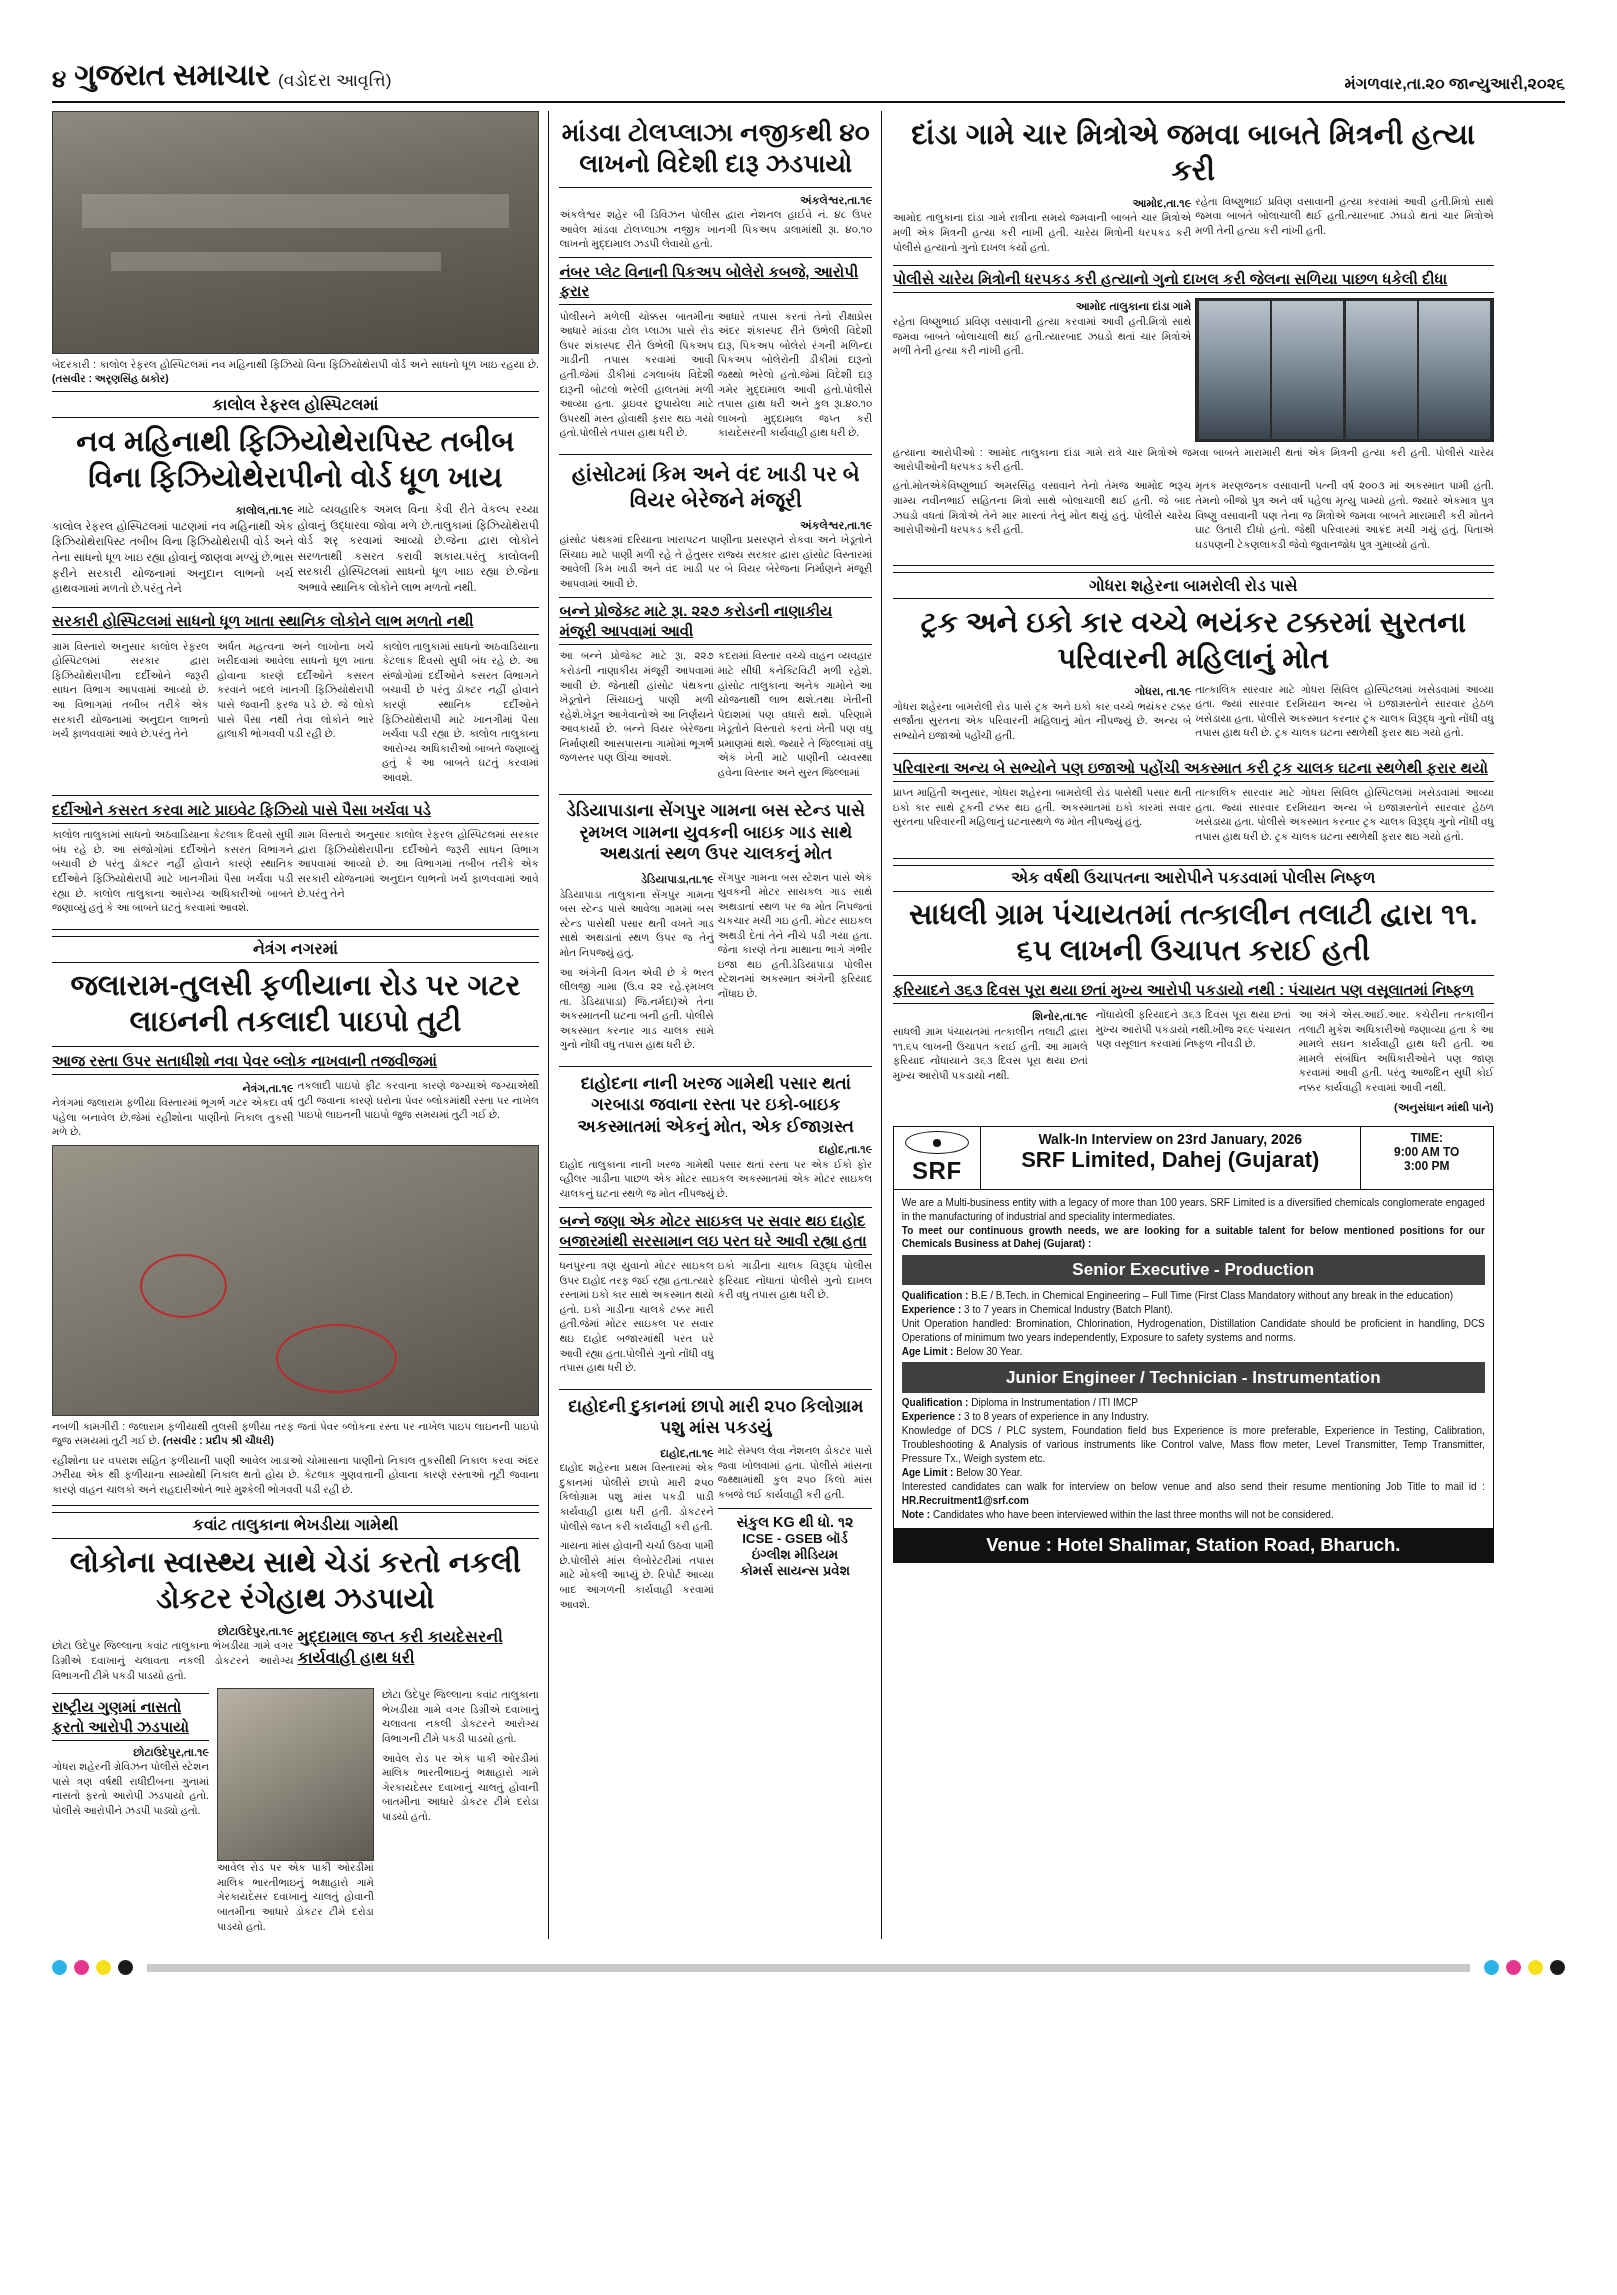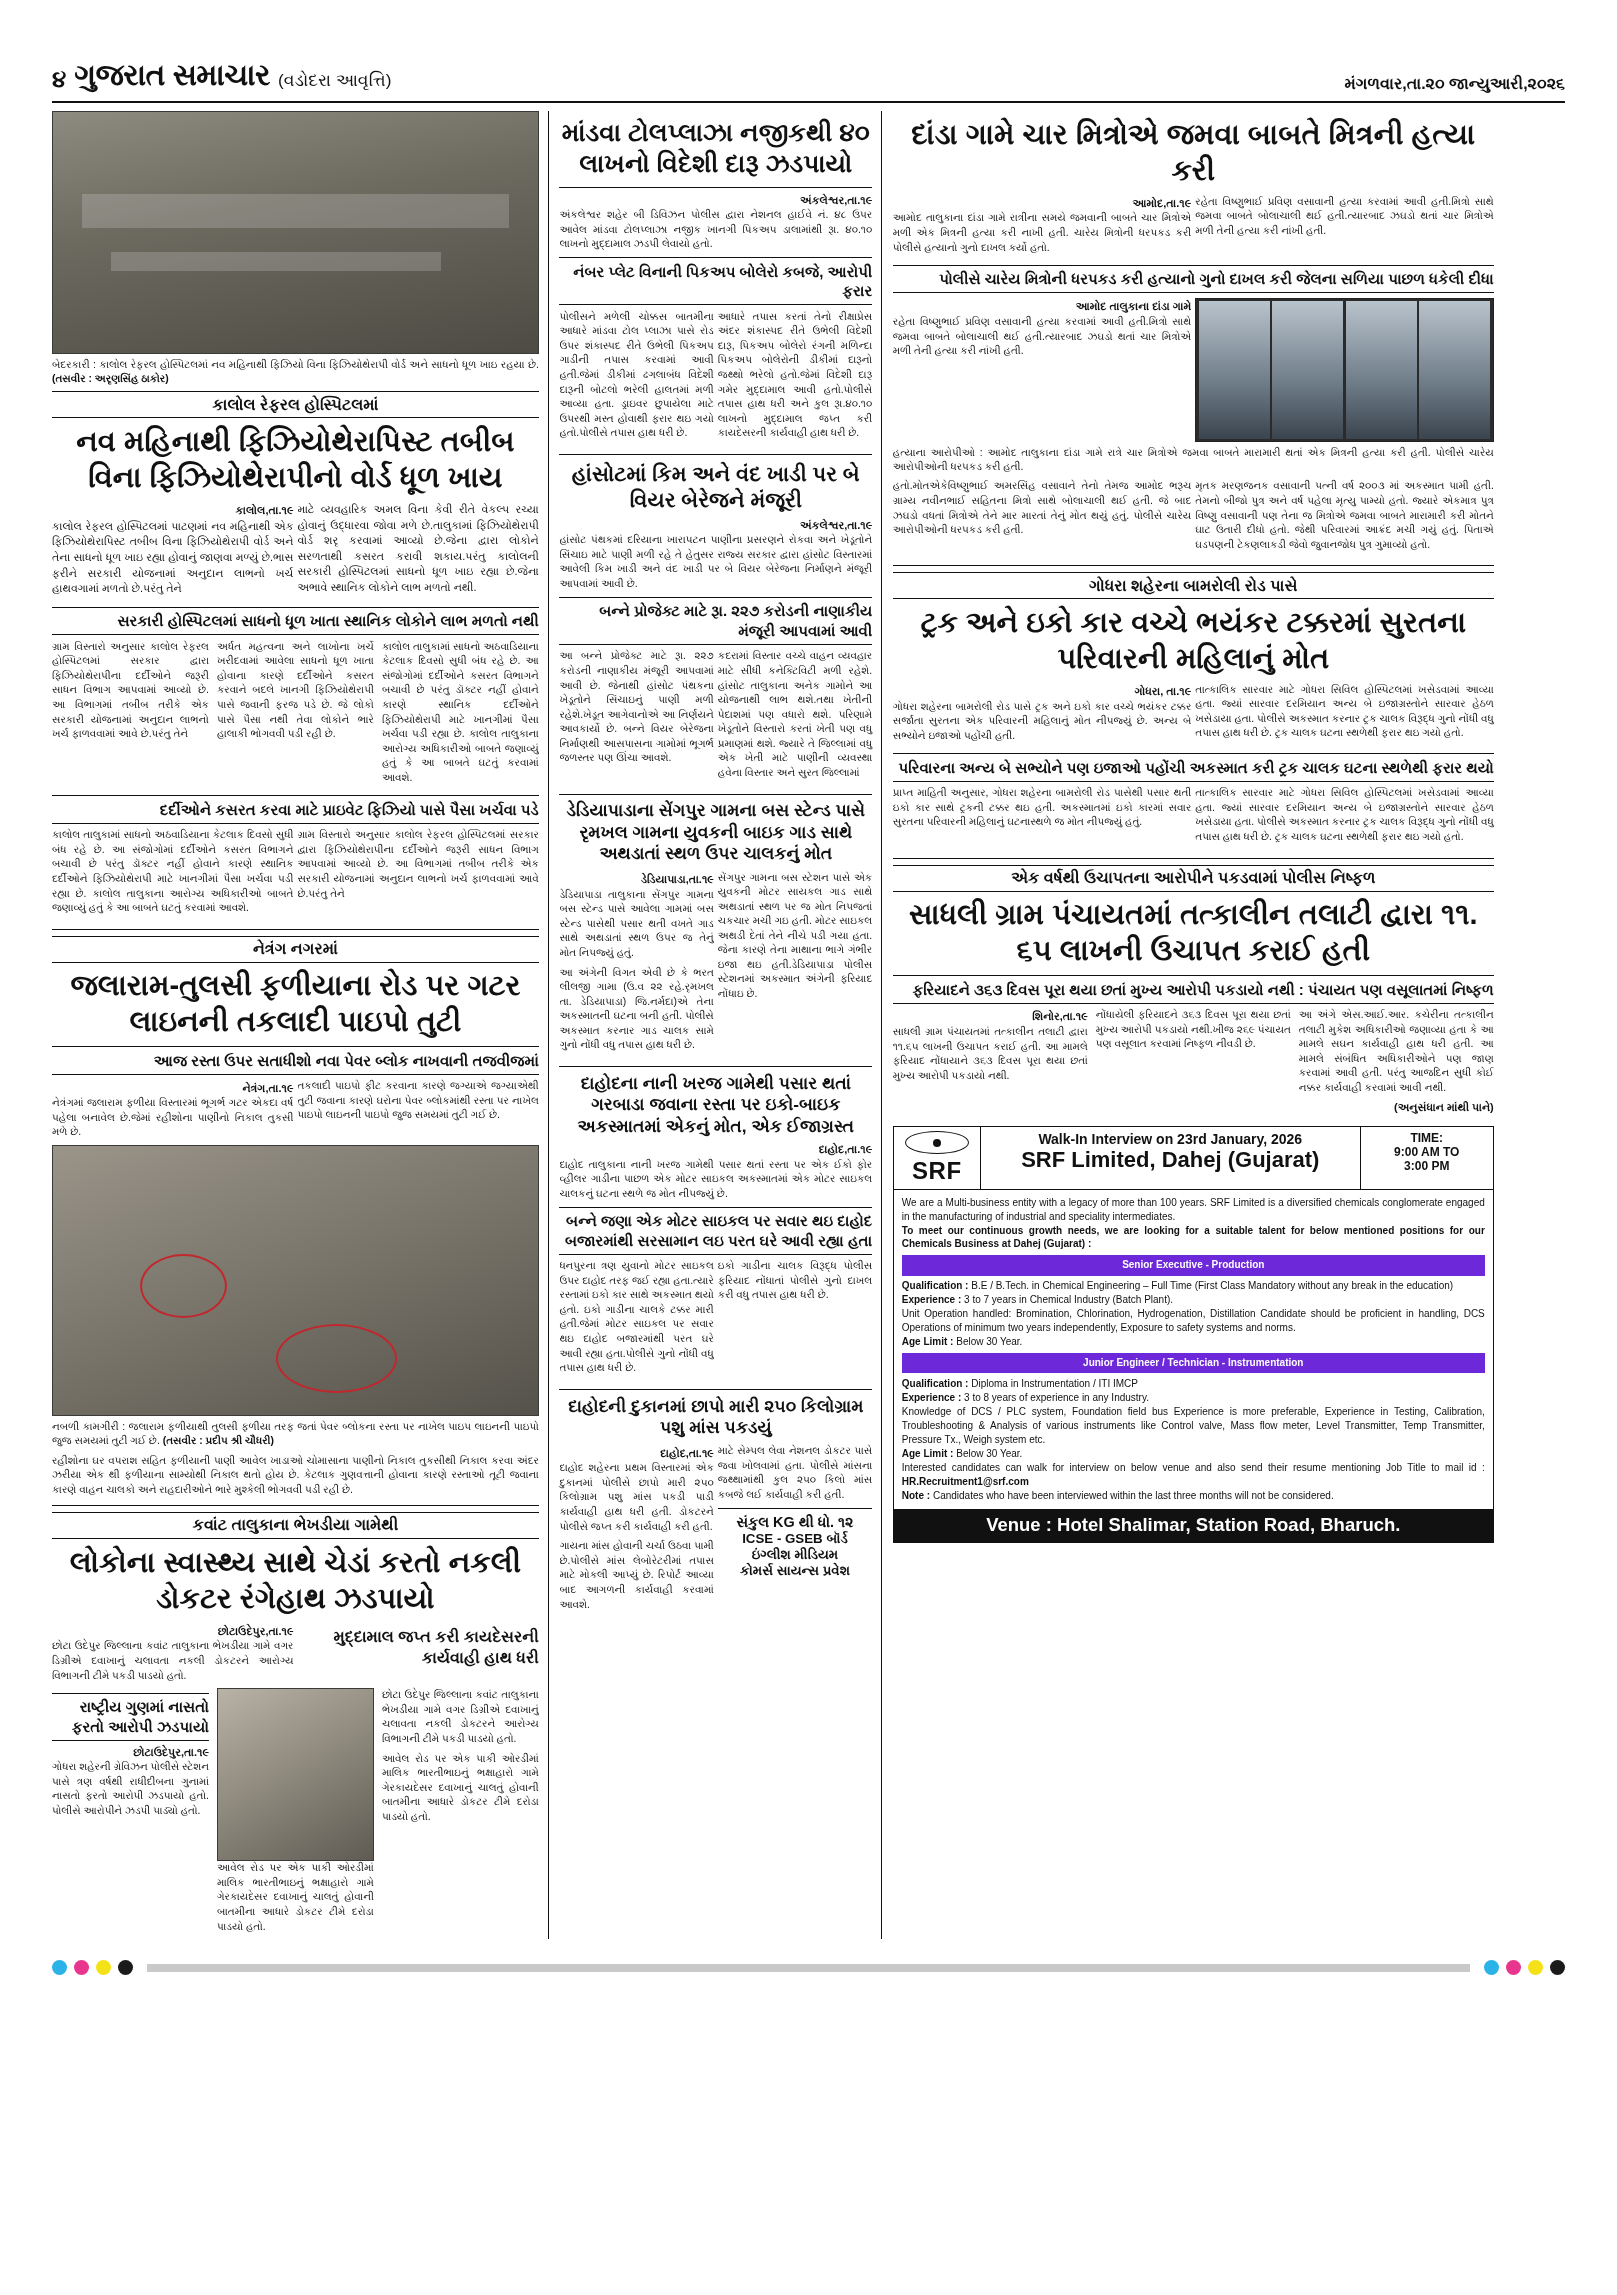--- a/index.html
+++ b/index.html
@@ -69,26 +69,27 @@
     font-weight: bold;
     text-align: center;
     border-top: 1.2px solid #111;
     border-bottom: 1.2px solid #111;
     padding: 3.5px 0;
     margin: 5.8px 0 4.6px 0;
   }
   .subhead {
     font-size: 15px;
     font-weight: bold;
-    text-align: right;
+    text-align: left;
     line-height: 1.3;
     margin: 4.6px 0;
     padding: 3.5px 0;
     border-top: 0.6px solid #111;
     border-bottom: 0.6px solid #111;
+    text-decoration: underline;
   }
   .subhead.noline { border:none; padding:0; }
   .byline {
     font-size: 11px;
     font-weight: bold;
     text-align: right;
     margin: 2.3px 0 1.7px 0;
   }
   p.body {
     font-size: 11px;
@@ -157,21 +158,21 @@
   }
   .ad-head-mid { flex:1; text-align:center; padding: 4.6px 2.3px; }
   .ad-walkin { font-size: 14px; font-weight:bold; }
   .ad-company { font-size: 22px; font-weight:bold; }
   .ad-time {
     width: 133px; border-left: 1.2px solid #111; text-align:center;
     padding: 4.6px 2.3px; font-size: 12px; font-weight:bold;
   }
   .ad-body { padding: 5.8px 8px; font-size: 10px; line-height:1.38; text-align: justify; }
   .ad-band {
-    background:#6d28d9; color:#fff; text-align:center; font-size: 10px; font-weight:bold;
+    background:#404040; color:#fff; text-align:center; font-size: 17px; font-weight:bold;
     padding: 3.5px 0; margin: 3.5px 0;
   }
   .ad-sub { font-size: 10px; line-height: 1.4; }
   .ad-sub b { font-weight:bold; }
   .ad-venue {
     background:#111; color:#fff; text-align:center; font-size: 18.5px; font-weight:bold;
     padding: 5.8px 0;
   }
   .ad-row { margin: 0 0; }
 

